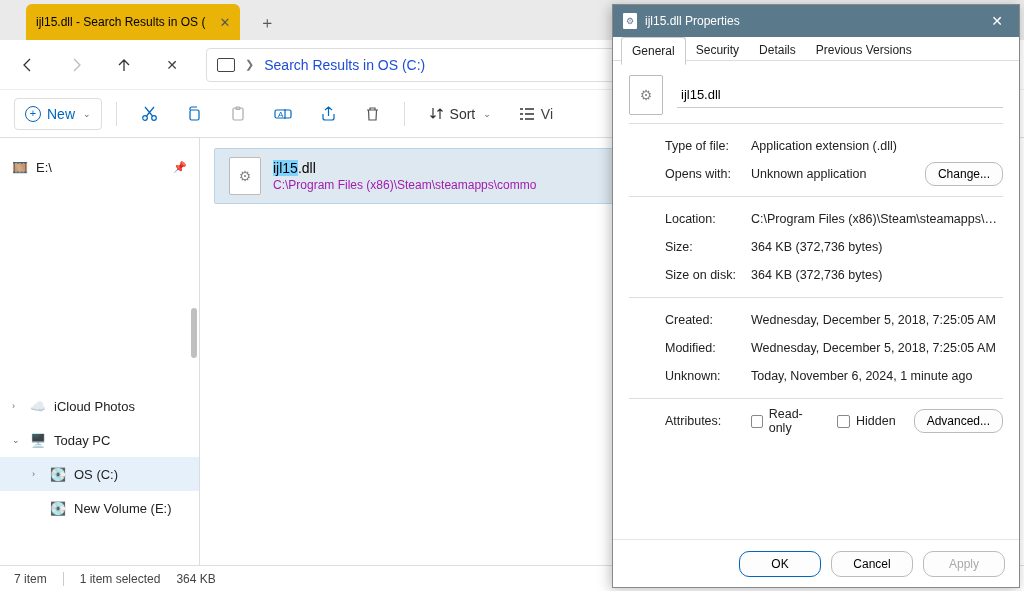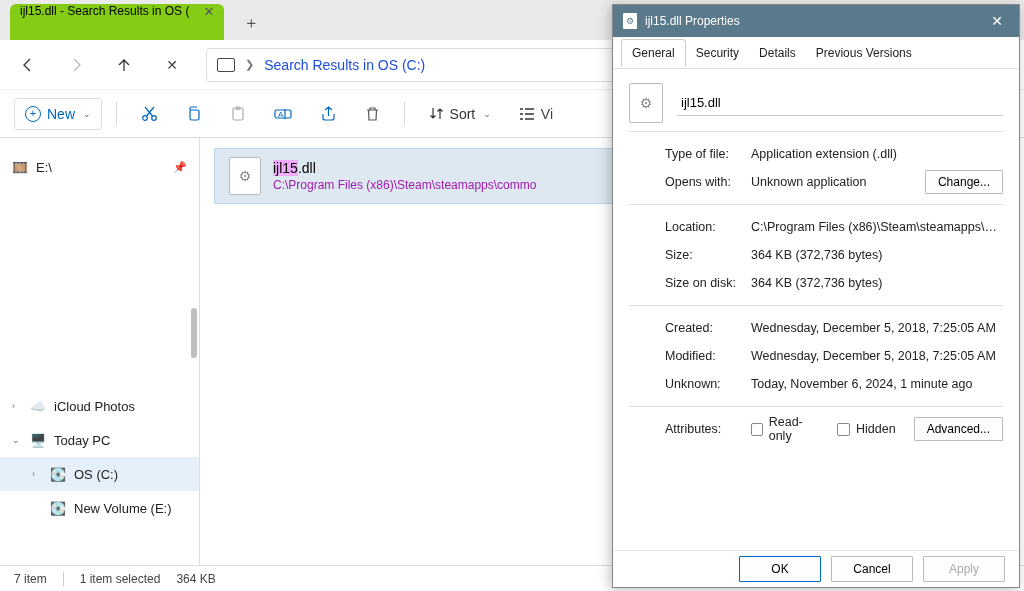--- a/index.html
+++ b/index.html
@@ -3,21 +3,21 @@
 <meta charset="utf-8">
 <style>
 * { box-sizing: border-box; margin: 0; padding: 0; font-family: 'Segoe UI', sans-serif; }
 body { width: 1024px; height: 591px; background: #f0f0f0; position: relative; overflow: hidden; }
 
 
 .explorer { position: absolute; left: 0; top: 0; width: 1024px; height: 591px; background: #f8f8f8; }
 
 
 .tabbar { height: 40px; background: #eaeaea; display: flex; align-items: flex-end; padding-top: 4px; }
-.tab { background: #84cc16; height: 36px; border-radius: 6px 6px 0 0; display: flex; align-items: flex-start; padding: 0 10px; font-size: 12px; margin-left: 10px; max-width: 240px; }
+.tab { background: #eab308; height: 36px; border-radius: 6px 6px 0 0; display: flex; align-items: center; padding: 0 10px; font-size: 12px; margin-left: 26px; max-width: 240px; }
 .tab-text { white-space: nowrap; overflow: hidden; text-overflow: ellipsis; max-width: 180px; }
 .tab-close { margin-left: 14px; font-size: 13px; cursor: pointer; color: #555; }
 .newtab { width: 34px; height: 34px; display: flex; align-items: center; justify-content: center; font-size: 16px; color: #555; margin-left: 10px; cursor: pointer; }
 
 
 .navbar { height: 50px; background: #fff; display: flex; align-items: center; padding: 0 14px; gap: 20px; border-bottom: 1px solid #eee; }
 .nav-btn { width: 28px; height: 28px; display: flex; align-items: center; justify-content: center; color: #444; font-size: 14px; cursor: pointer; }
 .nav-btn.disabled { color: #bbb; }
 .addr-box { flex: 1; height: 34px; border: 1px solid #ddd; border-radius: 4px; display: flex; align-items: center; padding: 0 10px; gap: 10px; max-width: 470px; }
 .addr-icon { width: 18px; height: 14px; border: 1.5px solid #444; border-radius: 2px; position: relative; }
@@ -47,47 +47,47 @@
 .side-spacer { flex: 1; }
 .side-scrollthumb { position: absolute; right: 2px; top: 170px; width: 6px; height: 50px; background: #c0c0c0; border-radius: 3px; }
 
 
 .content { flex: 1; background: #fff; position: relative; }
 .file-row { display: flex; align-items: center; background: #dde8f0; border: 1px solid #b8d4ea; height: 56px; padding: 0 14px; gap: 12px; margin: 10px 14px 0 14px; border-radius: 2px; }
 .file-icon { width: 32px; height: 38px; background: #fff; border: 1px solid #bbb; border-radius: 2px; display: flex; align-items: center; justify-content: center; position: relative; }
 .gear { color: #888; font-size: 14px; }
 .file-info { display: flex; flex-direction: column; gap: 2px; }
 .file-name { font-size: 14px; }
-.file-name .hl { background: #f0abfc; }
+.file-name .hl { background: #7dd3fc; }
 .file-path { font-size: 12px; color: #a21caf; white-space: nowrap; }
 
 
 .statusbar { position: absolute; bottom: 0; left: 0; right: 0; height: 26px; background: #fff; border-top: 1px solid #ddd; display: flex; align-items: center; padding: 0 14px; font-size: 12px; color: #444; gap: 16px; }
 .status-sep { width: 1px; height: 14px; background: #ccc; }
 
 
 .dialog { position: absolute; right: 4px; top: 4px; width: 408px; height: 584px; background: #fff; border: 1px solid #888; box-shadow: -2px 2px 12px rgba(0,0,0,0.25); display: flex; flex-direction: column; }
 .dlg-titlebar { height: 32px; background: #5a7a8c; color: #fff; display: flex; align-items: center; padding: 0 10px; font-size: 12px; }
 .dlg-title-icon { width: 14px; height: 16px; background: #fff; border-radius: 1px; margin-right: 8px; display: flex; align-items: center; justify-content: center; font-size: 9px; color: #5a7a8c; }
 .dlg-close { margin-left: auto; font-size: 14px; cursor: pointer; padding: 0 6px; }
-.dlg-tabs { height: 32px; display: flex; align-items: center; padding: 0 8px; font-size: 12px; border-bottom: 1px solid #ddd; }
+.dlg-tabs { height: 24px; display: flex; align-items: flex-start; padding: 0 8px; font-size: 12px; border-bottom: 1px solid #ddd; }
 .dlg-tab { padding: 6px 10px; cursor: pointer; color: #222; }
 .dlg-tab.active { border: 1px solid #ccc; border-bottom: 1px solid #fff; border-radius: 3px 3px 0 0; margin-bottom: -1px; background: #fff; }
 .dlg-body { flex: 1; padding: 14px 16px; font-size: 12.5px; color: #222; overflow: hidden; }
 .dlg-row { display: flex; align-items: center; min-height: 28px; margin-left: 36px; }
 .dlg-label { width: 86px; flex-shrink: 0; }
 .dlg-value { flex: 1; white-space: nowrap; overflow: hidden; text-overflow: ellipsis; }
 .dlg-sep { height: 1px; background: #ddd; margin: 8px 0; }
 .dlg-filename-row { display: flex; align-items: center; gap: 14px; margin-bottom: 8px; }
 .dlg-file-icon { width: 34px; height: 40px; border: 1px solid #bbb; background: #fff; border-radius: 2px; display: flex; align-items: center; justify-content: center; }
 .dlg-filename-input { flex: 1; height: 26px; border: none; border-bottom: 1px solid #ccc; font-size: 13px; padding: 0 4px; outline: none; }
-.dlg-btn { height: 24px; padding: 0 12px; border: 1px solid #bbb; background: #fdfdfd; border-radius: 1px; font-size: 12px; cursor: pointer; }
+.dlg-btn { height: 24px; padding: 0 12px; border: 1px solid #bbb; background: #fdfdfd; border-radius: 10px; font-size: 12px; cursor: pointer; }
 .chk { display: inline-flex; align-items: center; gap: 6px; margin-right: 18px; }
 .chk-box { width: 13px; height: 13px; border: 1px solid #888; border-radius: 2px; }
-.dlg-footer { height: 37px; border-top: 1px solid #e5e5e5; display: flex; align-items: center; justify-content: flex-end; gap: 10px; padding: 0 14px; }
+.dlg-footer { height: 48px; border-top: 1px solid #e5e5e5; display: flex; align-items: center; justify-content: flex-end; gap: 10px; padding: 0 14px; }
 .dlg-footer .dlg-btn { width: 82px; height: 26px; }
 .dlg-footer .primary { border-color: #0067c0; color: #000; }
 .dlg-footer .disabled { color: #aaa; }
 
 svg { display: block; }
 </style>
 </head>
 <body>
 
 <div class="explorer">

